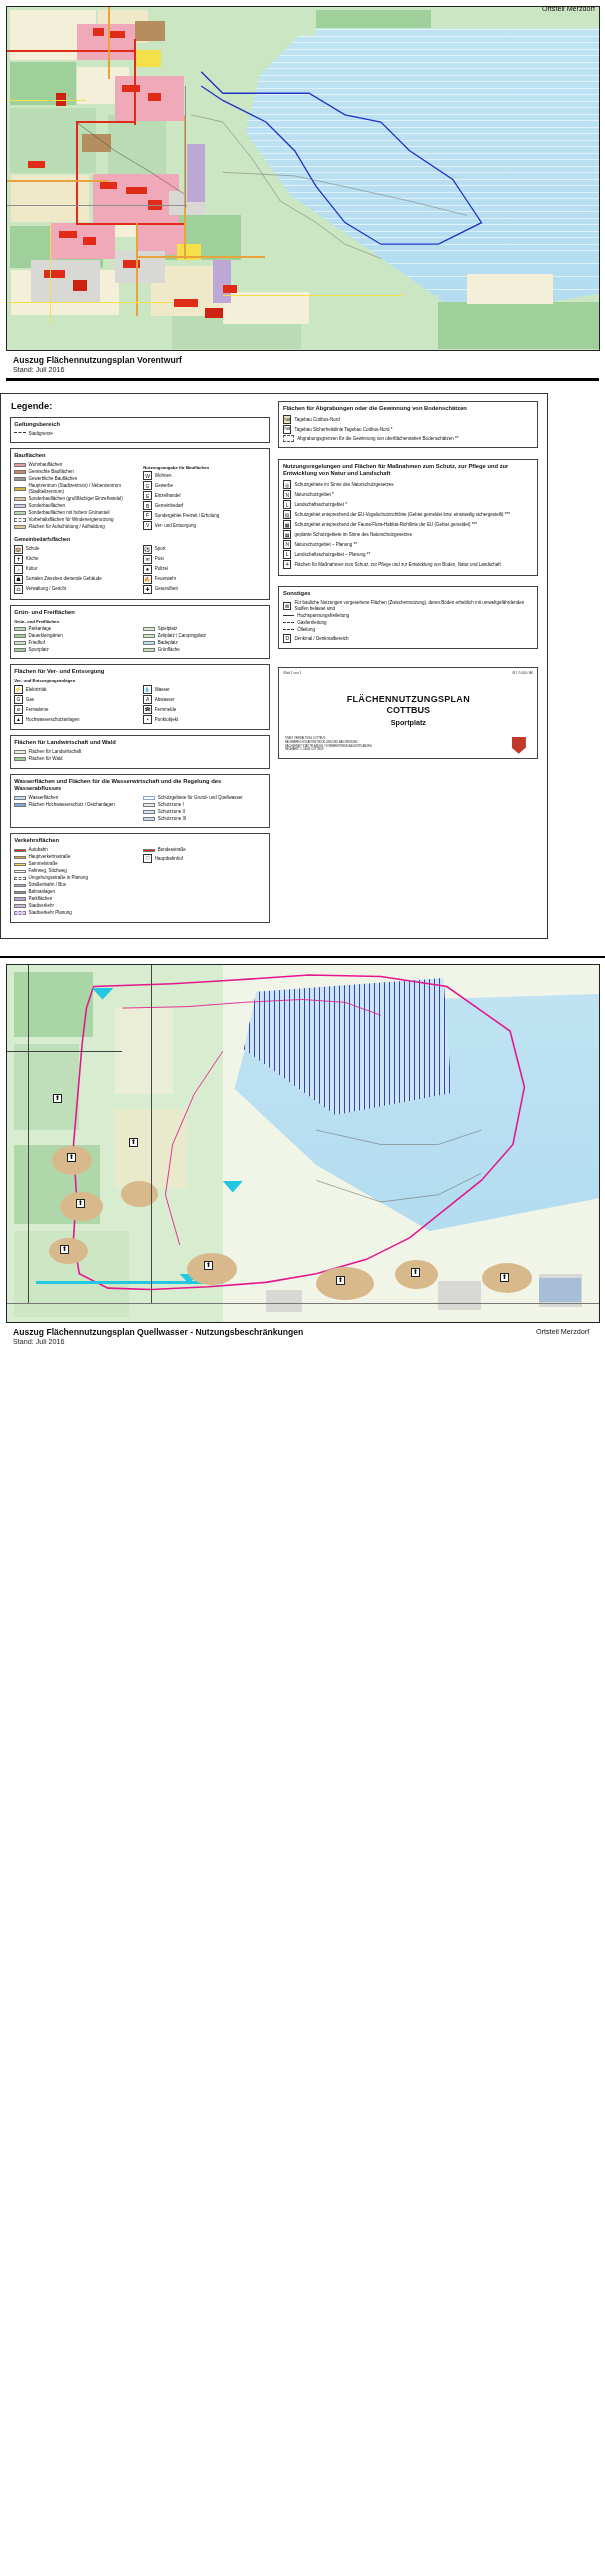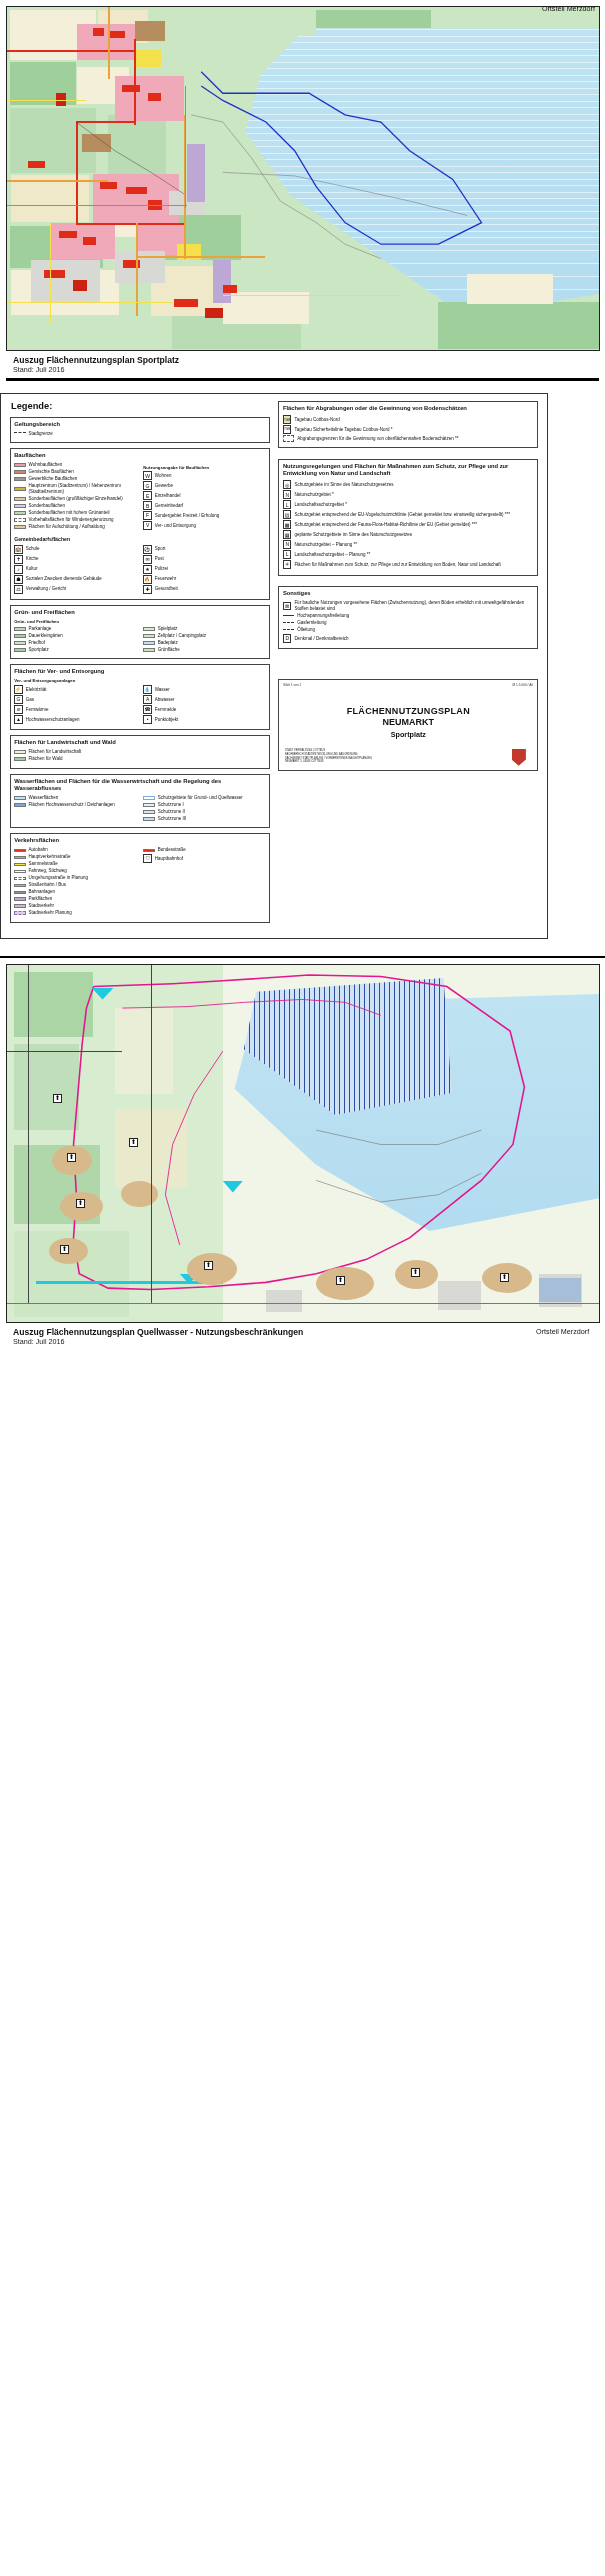--- a/index.html
+++ b/index.html
@@ -116,21 +116,21 @@
     font-size: 5px; background:#fff;
   }
   .lbl { font-size: 4.5px; color:#111; }
   .two { display:flex; gap:7.2px; }
   .two > div { flex:1; }
   .mini-head { font-size:4.3px; font-weight:bold; margin:2.2px 0 1.4px 0; }
   .titlebox {
     border:0.7px solid #444;
     padding: 7.2px 5.8px;
     text-align:center;
-    margin-top: 19px;
+    margin-top: 7px;
     position:relative;
     min-height: 92px;
   }
   .titlebox .corner {
     position:absolute; top:2.9px; font-size:3.2px; color:#333;
   }
   .titlebox .corner.l { left:4.3px; }
   .titlebox .corner.r { right:4.3px; }
   .titlebox .big {
     font-size: 9px; font-weight:bold; letter-spacing:0.3px;
@@ -269,21 +269,21 @@
         <polyline points="256,150 300,160 340,210 380,270 430,300 470,330 520,350" fill="none" stroke="#6f6f6f" stroke-width="0.7"></polyline>
         <polyline points="300,230 400,235 470,250 560,270 640,290" fill="none" stroke="#6f6f6f" stroke-width="0.7"></polyline>
         <polyline points="96,160 150,200 200,230 246,260" fill="none" stroke="#444" stroke-width="0.7"></polyline>
       </svg>
 
       <div class="ln" style="left:0;top:198px;width:180px;height:1.4px;background:#8f8f8f;"></div>
       <div class="ln" style="left:178px;top:79px;width:1.4px;height:122px;background:#8f8f8f;"></div>
     </div>
 
     <div class="cap">
-      <div class="t">Auszug Flächennutzungsplan Sportplatz</div>
+      <div class="t">Auszug Flächennutzungsplan Vorentwurf</div>
       <div class="s">Stand: Juli 2016</div>
       <div class="cap-right" style="top:4.3px;">Ortsteil Merzdorf</div>
     </div>
     <div class="rule"></div>
   </div>
 
   <div class="sheet2">
     <div class="legend-sheet">
 
       <div class="lcol">
@@ -688,21 +688,21 @@
           <div class="row">
               <span class="sym">D</span>
               <span class="lbl">Denkmal / Denkmalbereich</span>
             </div>
         </div>
 
         <div class="titlebox">
           <span class="corner l">Blatt 1 von 1</span>
           <span class="corner r">M 1:5.000 / A0</span>
           <div class="big">FLÄCHENNUTZUNGSPLAN</div>
-          <div class="big2">NEUMARKT</div>
+          <div class="big2">COTTBUS</div>
           <div class="big3">Sportplatz</div>
           <div class="foot" style="white-space:pre-line;">STADT VERWALTUNG COTTBUS
 FACHBEREICH STADTENTWICKLUNG UND BAUORDNUNG
 SACHGEBIET STADTPLANUNG / VORBEREITENDE BAULEITPLANUNG
 NEUMARKT 5, 03046 COTTBUS</div>
           <div class="crest"></div>
         </div>
 
       </div>
     </div>

